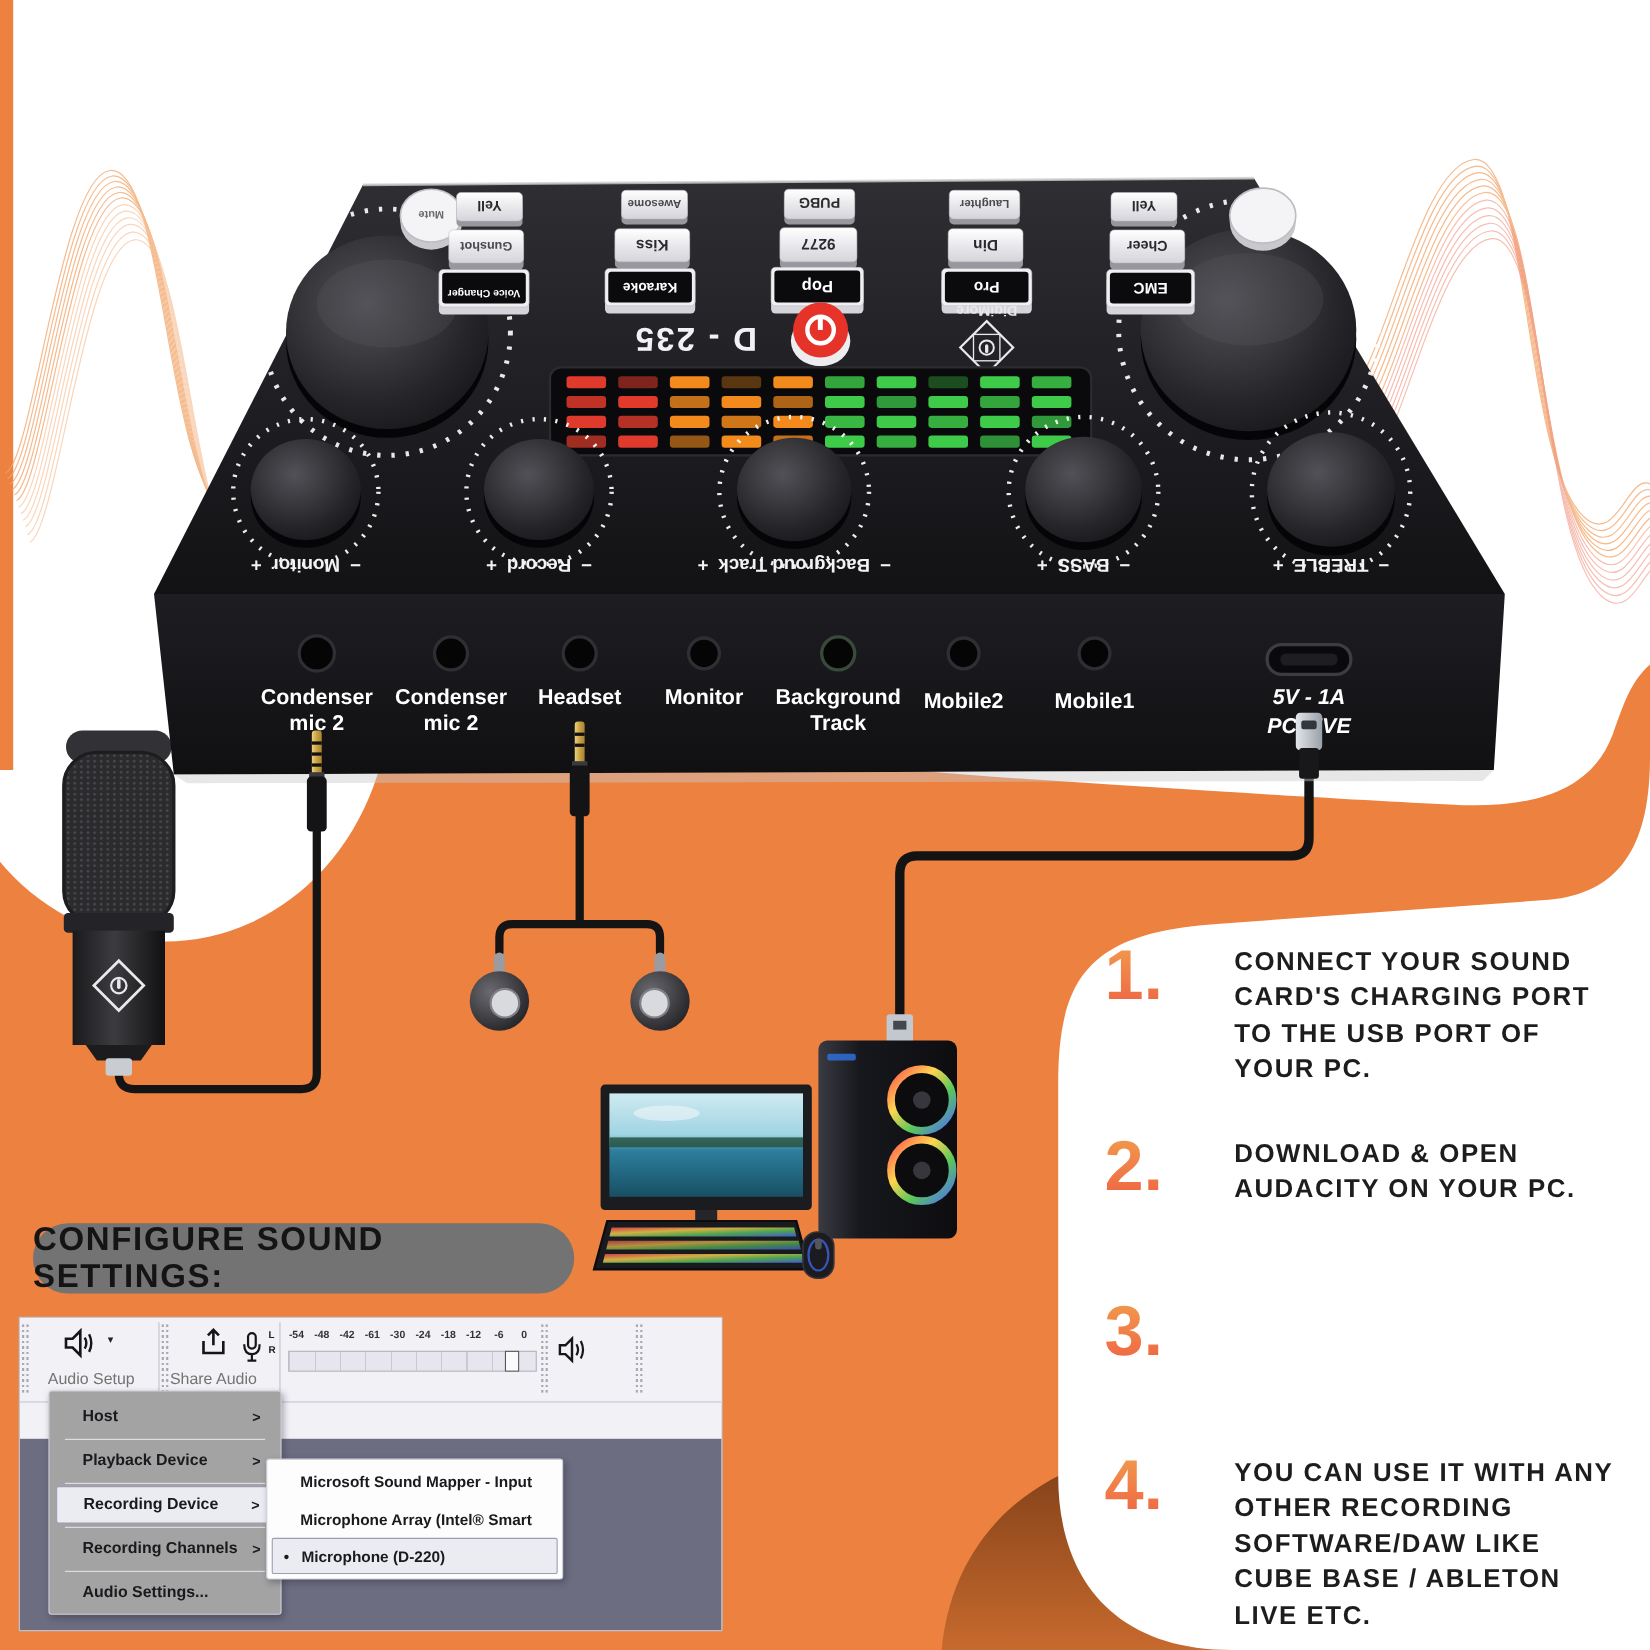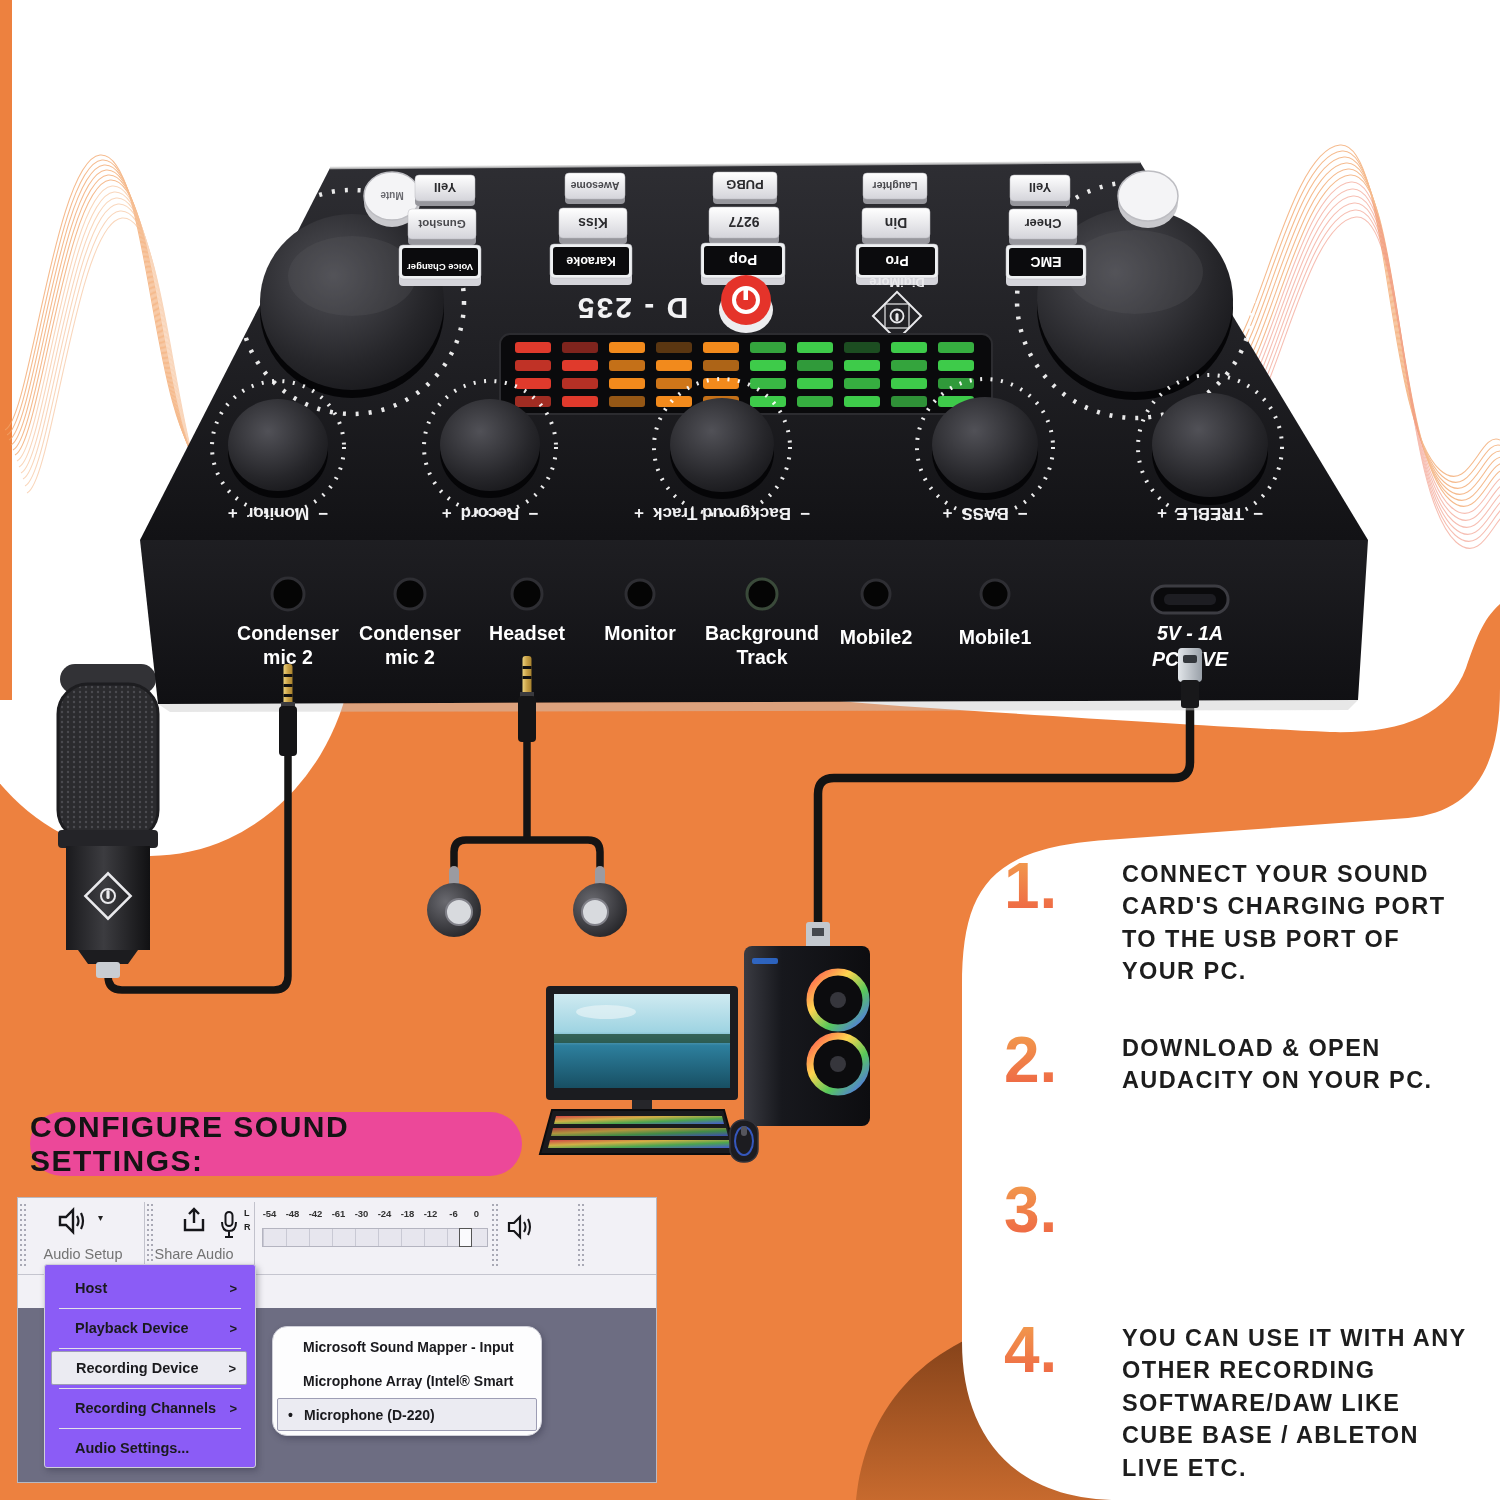--- a/index.html
+++ b/index.html
@@ -11,21 +11,21 @@
   
   .title-wrap{position:absolute;left:0;top:40px;width:1500px;height:90px;text-align:center;}
   .title-wrap span{position:absolute;left:0;right:0;font-size:62px;font-weight:800;letter-spacing:2px;white-space:nowrap;}
   .title-shadow{color:#c6c6c6;transform:translate(5px,6px);}
   .title-main{color:#f08438;}
   @supports (-webkit-background-clip:text){
     .title-main{background:linear-gradient(#f9a74e,#ec6c32);-webkit-background-clip:text;background-clip:text;color:transparent;}
   }
 
   
-  .pill{position:absolute;left:30px;top:1112px;width:492px;height:64px;background:#ec4899;border-radius:34px;
+  .pill{position:absolute;left:30px;top:1112px;width:492px;height:64px;background:#737373;border-radius:34px;
         display:flex;align-items:center;justify-content:center;font-size:30px;font-weight:800;color:#141414;letter-spacing:1.5px;}
 
   
   .step{position:absolute;display:flex;}
   .step-num{font-size:64px;font-weight:800;line-height:.9;color:#ef7a3c;width:118px;flex:none;}
   @supports (-webkit-background-clip:text){
     .step-num i{font-style:normal;background:linear-gradient(#f2a24e,#ee5f43);-webkit-background-clip:text;background-clip:text;color:transparent;}
   }
   .step-text{font-size:23.5px;font-weight:700;letter-spacing:1.4px;line-height:1.38;color:#1d1d1d;white-space:pre-line;width:368px;}
 
@@ -42,27 +42,27 @@
   .scale{position:absolute;left:240px;top:10px;display:flex;}
   .scale span{width:23px;text-align:center;font-size:9.5px;color:#333;font-weight:600;}
   .lr{position:absolute;left:226px;font-size:9px;font-weight:700;color:#222;}
   .meter-track{position:absolute;left:244px;top:30px;width:224px;height:17px;background:#e7e6ee;border:1px solid #b4b4c0;
                background-image:repeating-linear-gradient(90deg,#c9c9d4 0 1px,transparent 1px 23px);}
   .meter-slider{position:absolute;left:196px;top:-1px;width:11px;height:17px;background:#fafafd;border:1.5px solid #555;}
   .aud-timeline{position:absolute;left:0;top:76px;width:638px;height:34px;background:#f0eff5;border-bottom:1px solid #c5c5cf;
                 background-image:repeating-linear-gradient(90deg,#8a8a98 0 1px,transparent 1px 43px);background-position:14px 24px;background-size:100% 10px;background-repeat:no-repeat;}
   .tl-num{position:absolute;top:4px;font-size:13px;font-weight:700;color:#2e2e33;}
   .aud-track{position:absolute;left:0;top:110px;width:638px;height:174px;background:#6d6d82;}
-  .aud-menu{position:absolute;left:26px;top:66px;width:210px;height:202px;background:#8b5cf6;border:1px solid #cfcfd8;border-radius:3px;
+  .aud-menu{position:absolute;left:26px;top:66px;width:210px;height:202px;background:#a3a3a3;border:1px solid #cfcfd8;border-radius:3px;
             box-shadow:2px 3px 6px rgba(40,40,60,.35);}
   .menu-item{position:absolute;left:6px;width:196px;height:34px;display:flex;align-items:center;font-size:14.5px;font-weight:700;color:#1a1a1e;padding:0 10px 0 24px;box-sizing:border-box;}
   .menu-item .arrow{margin-left:auto;font-size:13px;}
   .menu-sep{position:absolute;left:14px;width:182px;height:1px;background:#e2e2e8;}
   .menu-hi{background:#ebebf2;border:1px solid #9d9db4;border-radius:2px;}
-  .aud-submenu{position:absolute;left:254px;top:128px;width:268px;height:108px;background:#fdfdfe;border:1px solid #cfcfd8;border-radius:15px;
+  .aud-submenu{position:absolute;left:224px;top:128px;width:268px;height:108px;background:#fdfdfe;border:1px solid #cfcfd8;border-radius:3px;
                box-shadow:2px 3px 6px rgba(40,40,60,.35);}
   .sub-item{position:absolute;left:4px;width:260px;height:33px;display:flex;align-items:center;font-size:14px;font-weight:700;color:#1a1a1e;padding-left:26px;box-sizing:border-box;}
   .sub-item .bullet{position:absolute;left:10px;font-size:14px;}
 </style>
 </head>
 <body>
 
 <div class="page">
 
   <svg class="abs" style="left:0;top:0;z-index:1" width="1500" height="1500" viewBox="0 0 1500 1500">

